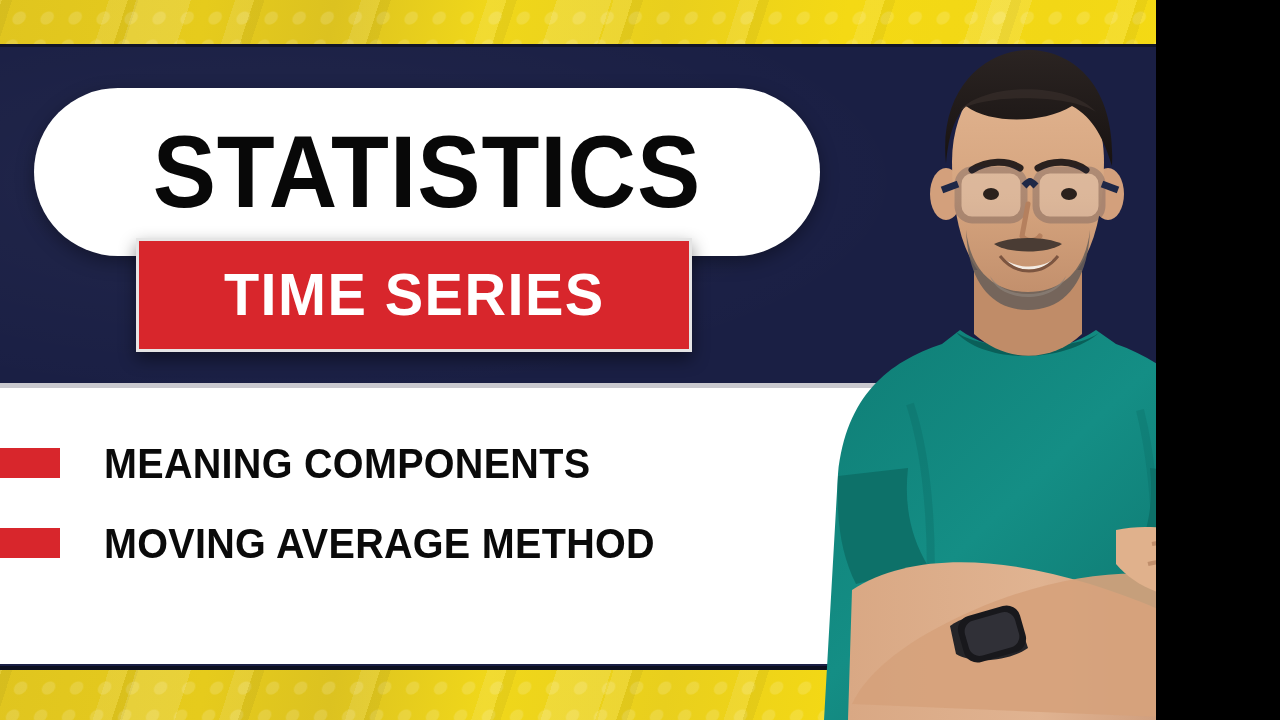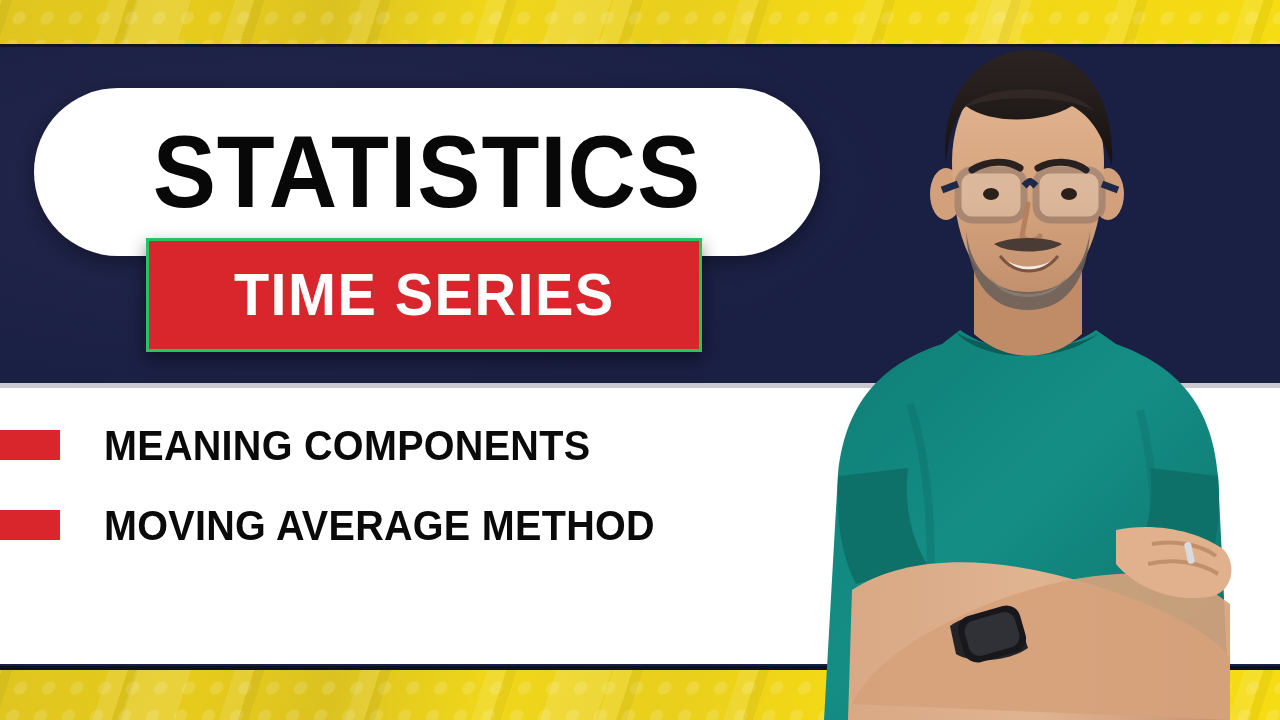--- a/index.html
+++ b/index.html
@@ -2,21 +2,21 @@
 <html><head>
 <meta charset="utf-8">
 <style>
   html, body {
     margin: 0;
     padding: 0;
     background: #000;
   }
   #stage {
     position: relative;
-    width: 1280px;
+    width: 1156px;
     height: 720px;
     overflow: hidden;
     font-family: "Liberation Sans", sans-serif;
     background: #1a1f44;
   }
 
   
   .yellow-band {
     position: absolute;
     left: 0;
@@ -117,26 +117,26 @@
     color: #080808;
     line-height: 1;
     transform: scaleX(0.93);
     white-space: nowrap;
     font-family: "Liberation Sans", sans-serif;
   }
 
   
   #subtitle-badge {
     position: absolute;
-    left: 146px;
+    left: 136px;
     top: 238px;
     width: 556px;
     height: 114px;
     background: #d8262c;
-    border: 3px solid #22c55e;
+    border: 3px solid #e5e5e5;
     box-sizing: border-box;
     box-shadow: 0 7px 16px rgba(0,0,0,0.45);
     display: flex;
     align-items: center;
     justify-content: center;
     z-index: 6;
   }
   #subtitle-text {
     font-size: 60px;
     font-weight: 700;
@@ -161,21 +161,21 @@
     position: absolute;
     top: 383px;
     left: 0;
     width: 1280px;
     height: 5px;
     background: #c9c9cf;
     z-index: 3;
   }
   #list {
     position: absolute;
-    top: 387px;
+    top: 405px;
     left: 0;
     width: 810px;
     height: 277px;
     z-index: 5;
     padding-top: 22px;
     box-sizing: border-box;
   }
   .list-item {
     position: relative;
     height: 72px;

